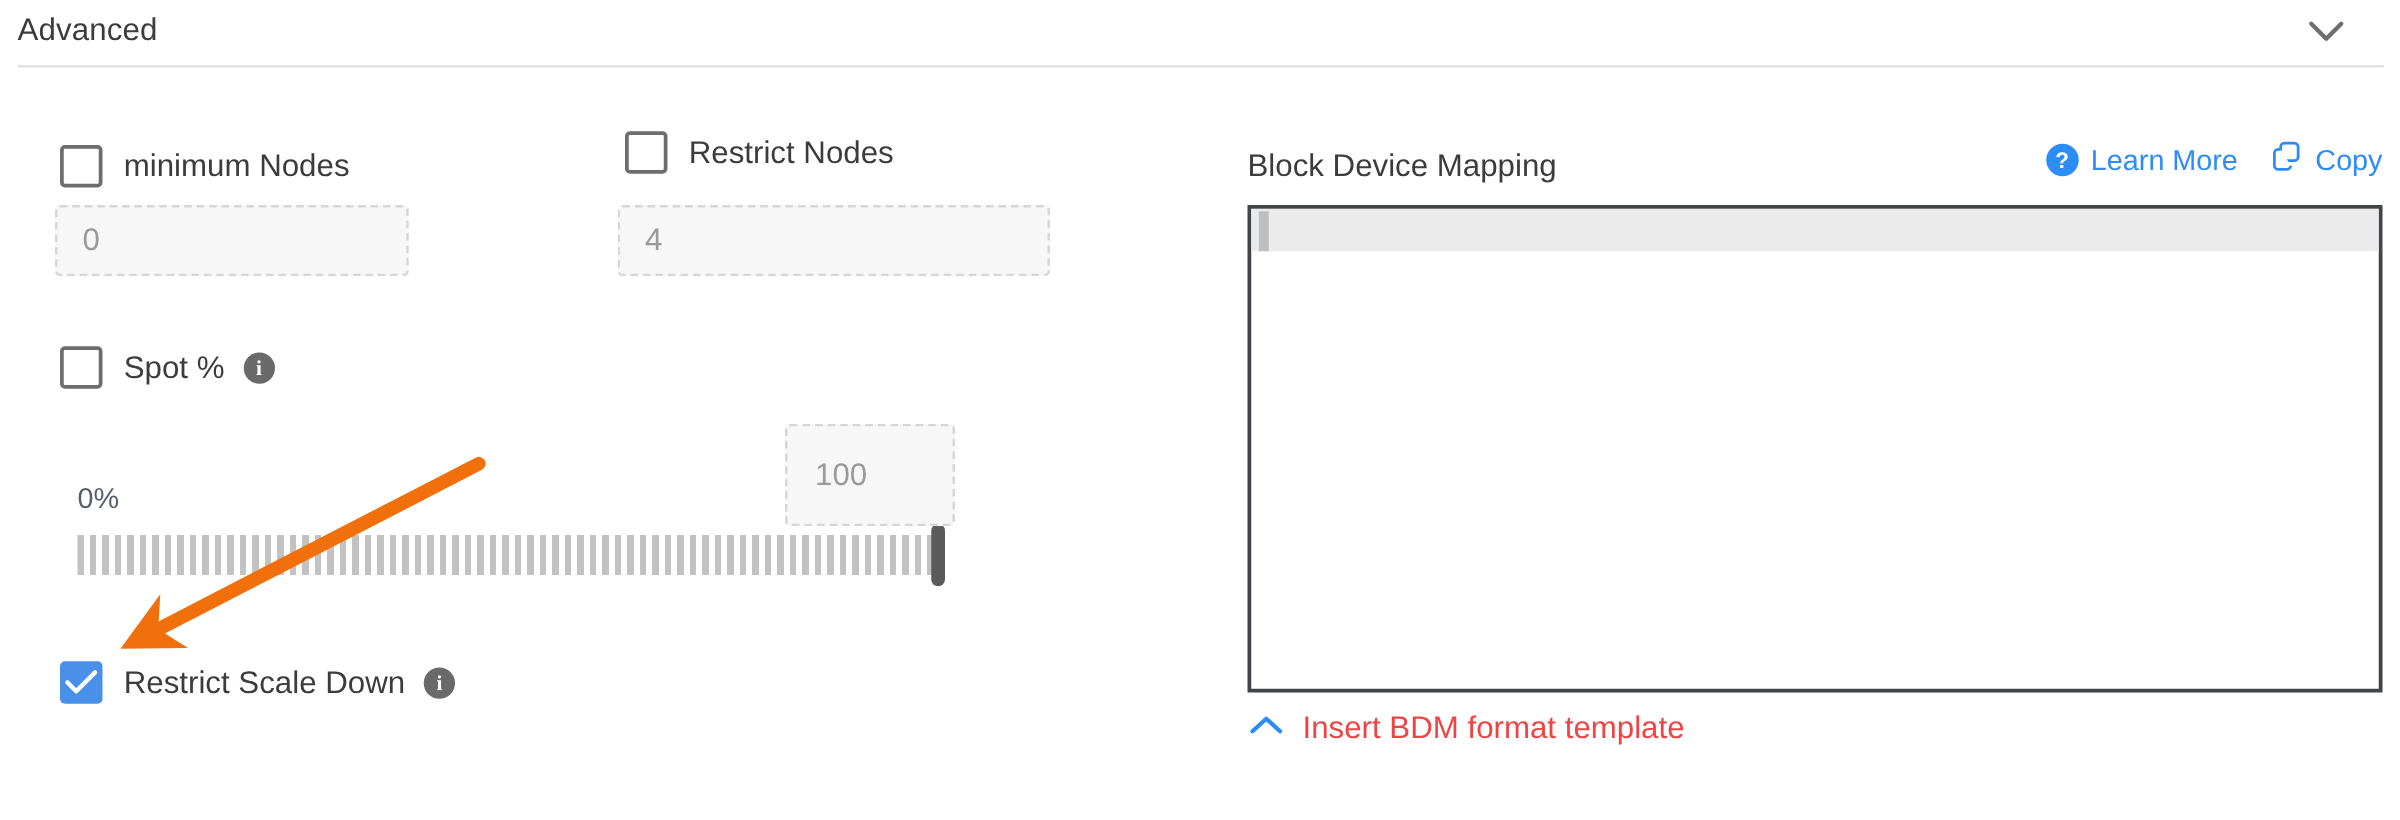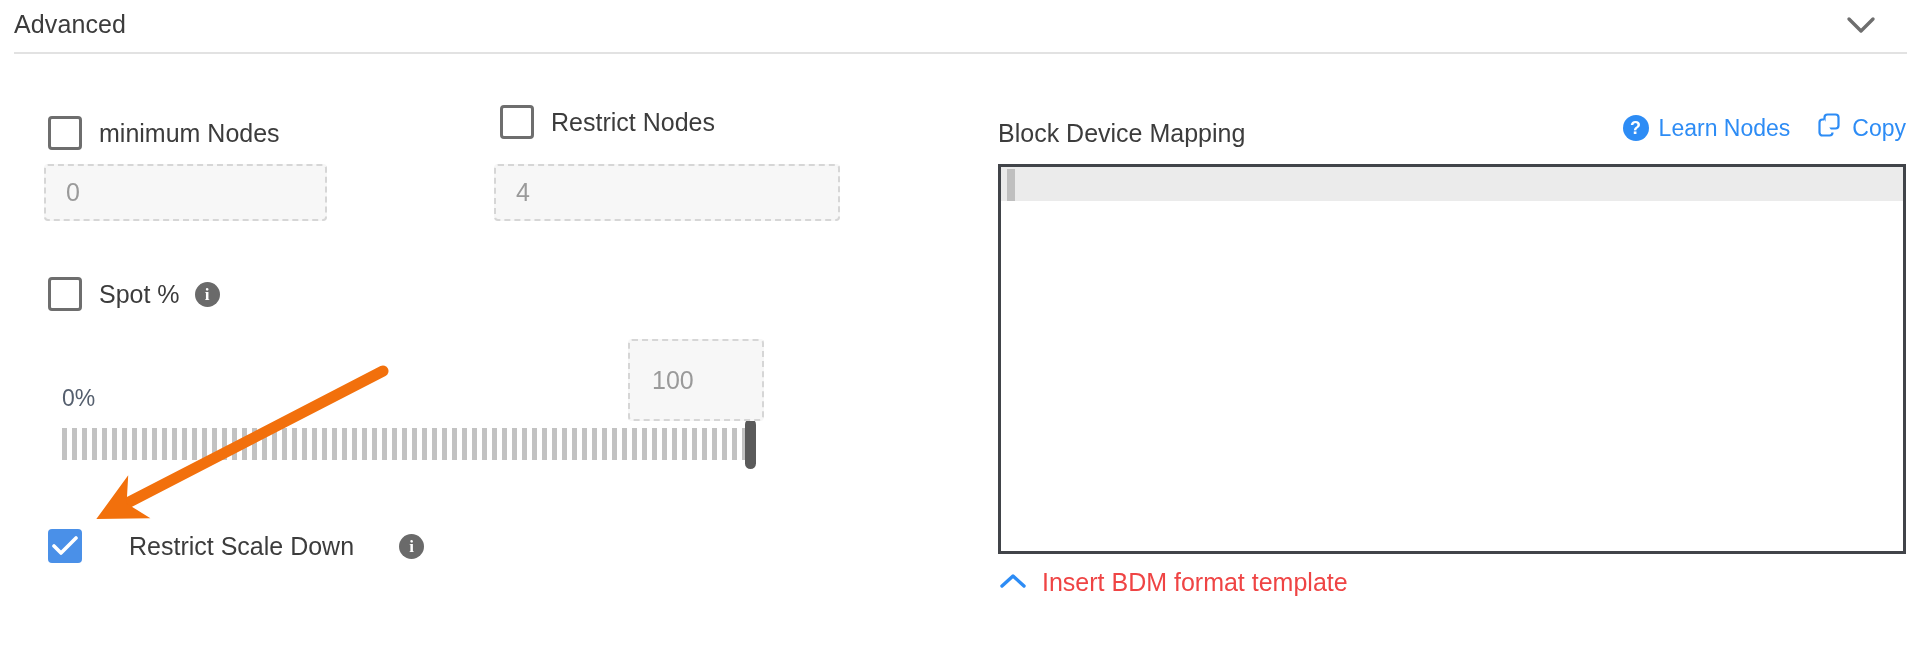--- a/index.html
+++ b/index.html
@@ -241,39 +241,39 @@
     </div>
 
     <div class="slider-wrap">
       <div class="slider-label slider-min">0%</div>
       <div class="slider-label slider-max">100%</div>
       <div class="slider-track"></div>
       <div class="slider-thumb"></div>
     </div>
     <div class="field-input" style="left:628px; top:287px; width:136px; height:82px; padding-left:22px;">100</div>
 
-    <div class="cb-row" style="left:48px; top:477px;gap:30px;">
+    <div class="cb-row" style="left:48px; top:477px;">
       <div class="checkbox checked">
         <svg width="26" height="22" viewBox="0 0 26 22">
           <path d="M2 11 L9 18 L24 3" fill="none" stroke="#ffffff" stroke-width="3.6" stroke-linecap="round" stroke-linejoin="round"></path>
         </svg>
       </div>
       <div class="cb-label">Restrict Scale Down</div>
       <div class="info-icon">i</div>
     </div>
   </div>
 
   <div class="right-col">
 
     <div class="bdm-title">Block Device Mapping</div>
 
     <div class="bdm-actions">
       <div class="action-link">
         <span class="help-circle">?</span>
-        <span>Learn Nodes</span>
+        <span>Learn More</span>
       </div>
       <div class="action-link">
         <span>
           <svg width="26" height="26" viewBox="0 0 26 26">
             <rect x="8.5" y="2.5" width="14" height="14" rx="3" ry="3" fill="none" stroke="#2d8cf5" stroke-width="2.2"></rect>
             <path d="M16.5 20.5 A3 3 0 0 1 13.5 23.5 L6.5 23.5 A3 3 0 0 1 3.5 20.5 L3.5 10.5 A3 3 0 0 1 6.5 7.5 L8.5 7.5" fill="#ffffff" stroke="#2d8cf5" stroke-width="2.2" stroke-linejoin="round"></path>
           </svg>
         </span>
         <span>Copy</span>
       </div>

